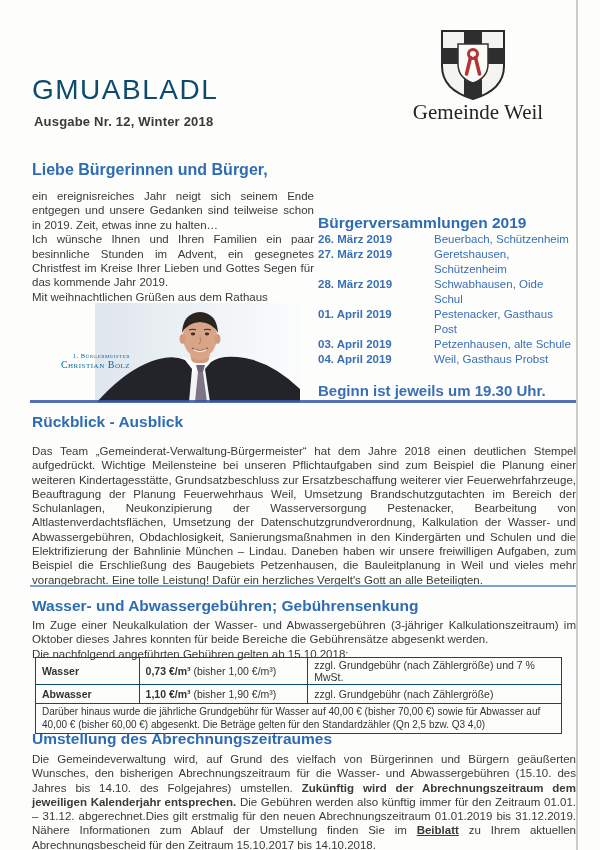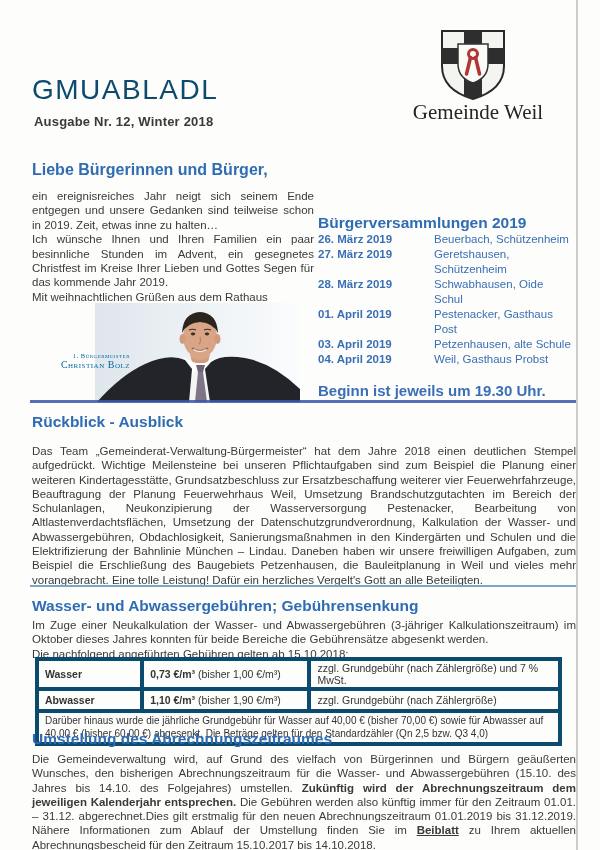--- a/index.html
+++ b/index.html
@@ -47,21 +47,21 @@
   .review-heading{left:32px; top:413px;}
   .review-body{left:32px; top:436px; width:544px;margin-top:8px;}
 
   .fees-heading{left:32px; top:597px;}
   .fees-intro{left:32px; top:618px; width:544px;}
   .fees-intro .no-just{text-align:left;}
 
   
   .fee-table{position:absolute; left:35px; top:657px; width:527px; border-collapse:collapse;
     font-size:10.5px; color:#333;}
-  .fee-table td{border:4px solid #0c4a6e; padding:1px 6px; vertical-align:middle; height:16px;margin-top:17px;}
+  .fee-table td{border:1px solid #0c4a6e; padding:1px 6px; vertical-align:middle; height:16px;margin-top:17px;}
   .fee-table .c-label{width:92px; font-weight:bold;}
   .fee-table .c-rate{width:160px;}
   .fee-table .c-note{width:247px;}
   .fee-table .rate-bold{font-weight:bold;}
   .fee-table .footer-cell{font-size:10px; line-height:12.5px; padding:2px 6px;}
 
   .billing-heading{left:32px; top:730px;}
   .billing-body{left:32px; top:752px; width:544px;}
   .b{font-weight:bold;}
   .bu{font-weight:bold; text-decoration:underline;}

